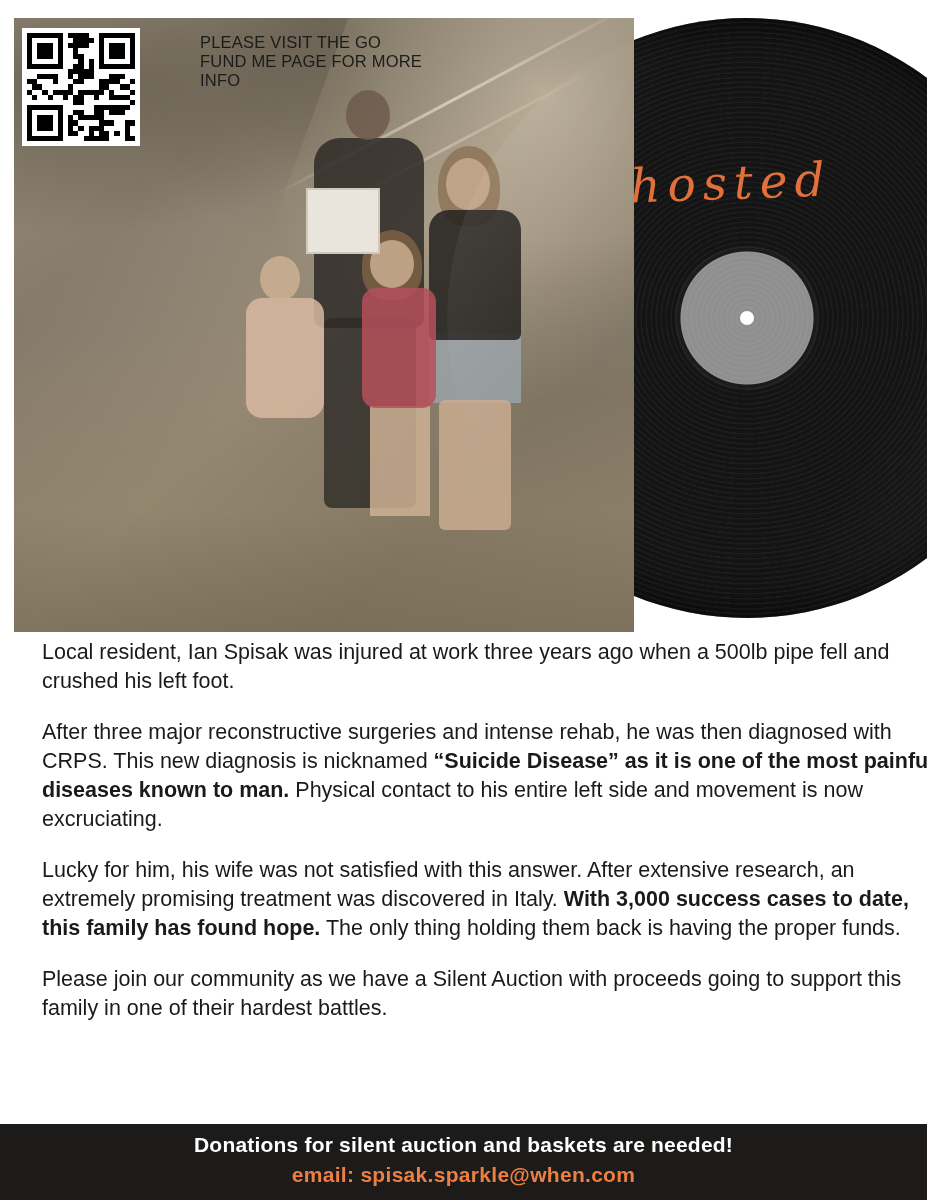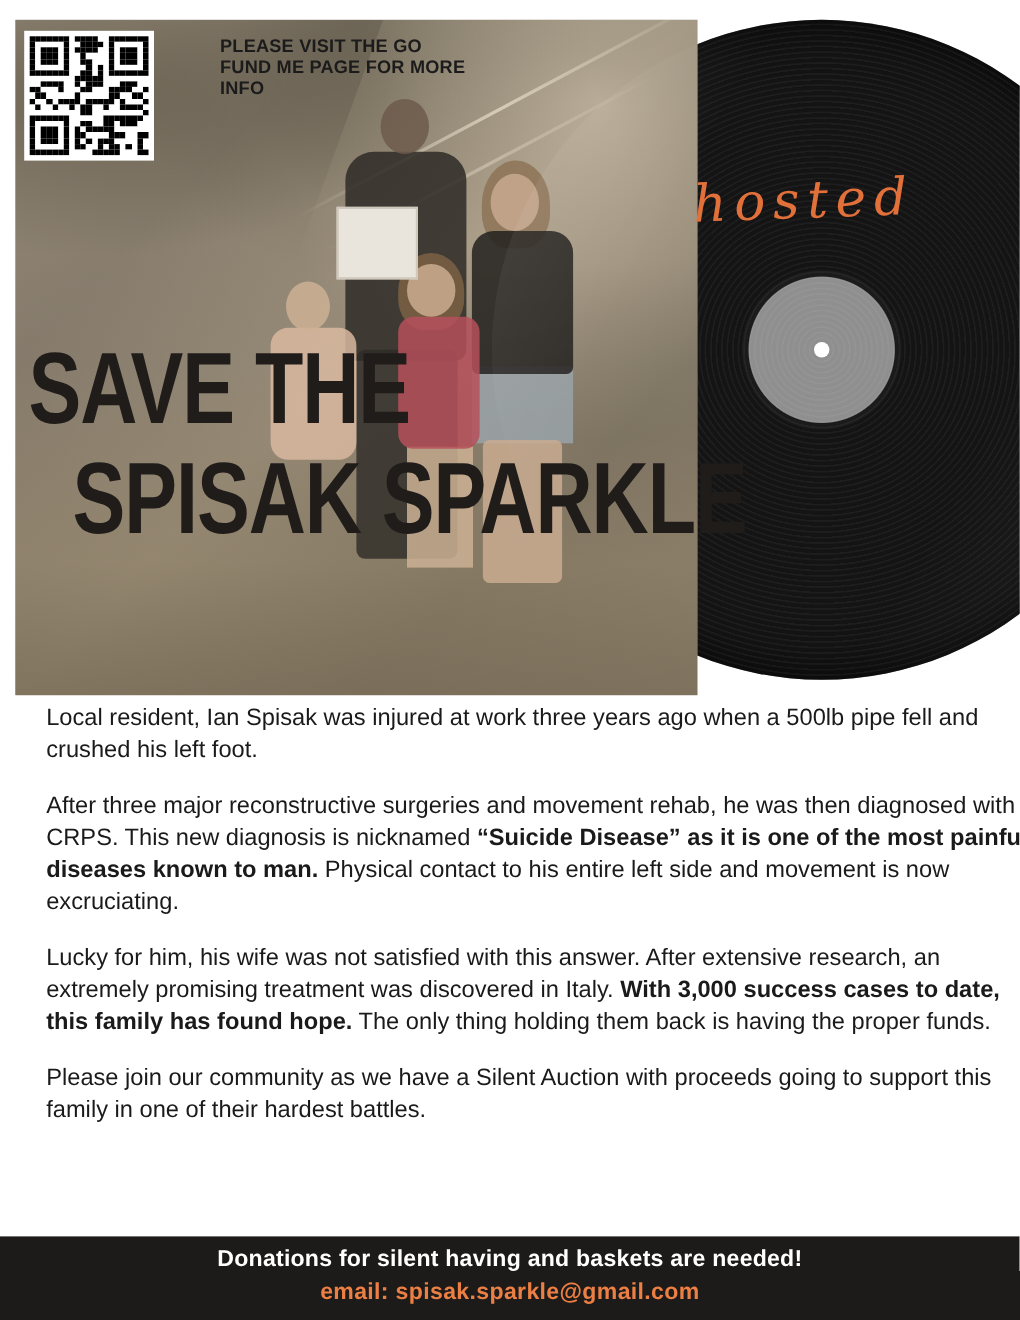--- a/index.html
+++ b/index.html
@@ -216,21 +216,21 @@
     grid-template-rows: repeat(21, 1fr);
   }
   .qr-grid i { background: #000; }
 
   
   .poster-note {
     position: absolute;
     z-index: 4;
     color: #1b1b1b;
     font-family: "Liberation Sans", sans-serif;
-    font-weight: bold;
+    font-weight: normal;
     font-size: 16.5px;
     line-height: 19px;
     letter-spacing: 0.2px;
     text-transform: uppercase;
     white-space: pre-line;
   }
   .note-1 { left: 200px; top: 33px; width: 230px; }
   .note-2 { left: 200px; top: 110px; width: 230px; }
 
   
@@ -806,34 +806,30 @@
         <i style="background: rgb(255, 255, 255);"></i>
         <i style="background: rgb(255, 255, 255);"></i>
         <i style="background: rgb(255, 255, 255);"></i>
         <i></i>
         <i></i>
       </div>
   </div>
 
   <div class="poster-note note-1">PLEASE VISIT THE GO FUND ME PAGE FOR MORE INFO</div>
 
-  <div class="title-block">
-    <div class="title-line">SAVE THE</div>
-    <div class="title-line title-line-2">SPISAK SPARKLE</div>
-  </div>
 
 
   <div class="hosted-text">hosted</div>
 </div>
 
 <div class="body-copy" id="body-copy">
     <p class="para"><span>Local resident, Ian Spisak was injured at work three years ago when a 500lb pipe fell and crushed his left foot.</span></p>
-    <p class="para"><span>After three major reconstructive surgeries and movement rehab, he was then diagnosed with CRPS. This new diagnosis is nicknamed </span><b>“Suicide Disease” as it is one of the most painful diseases known to man.</b><span>  Physical contact to his entire left side and movement is now excruciating.</span></p>
+    <p class="para"><span>After three major reconstructive surgeries and intense rehab, he was then diagnosed with CRPS. This new diagnosis is nicknamed </span><b>“Suicide Disease” as it is one of the most painful diseases known to man.</b><span>  Physical contact to his entire left side and movement is now excruciating.</span></p>
     <p class="para"><span>Lucky for him, his wife was not satisfied with this answer. After extensive research, an extremely promising treatment was discovered in Italy. </span><b>With 3,000 success cases to date, this family has found hope.</b><span> The only thing holding them back is having the proper funds.</span></p>
     <p class="para"><span>Please join our community as we have a Silent Auction with proceeds going to support this family in one of their hardest battles.</span></p>
   </div>
 
 <div class="footer">
-  <div class="footer-head">Donations for silent having and baskets are needed!</div>
+  <div class="footer-head">Donations for silent auction and baskets are needed!</div>
   <div class="footer-row">
-    <div class="footer-contact">email:  spisak.sparkle@gmail.com</div>
+    <div class="footer-contact">email:  spisak.sparkle@when.com</div>
   </div>
 </div>
 
 </body></html>

